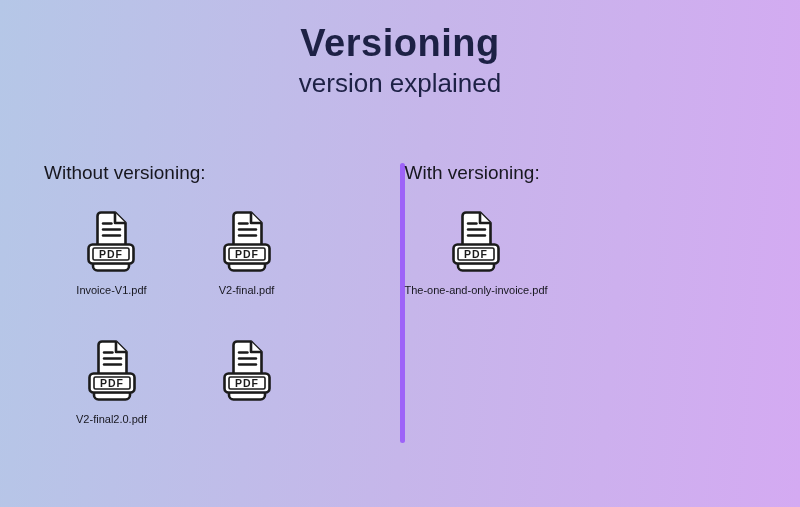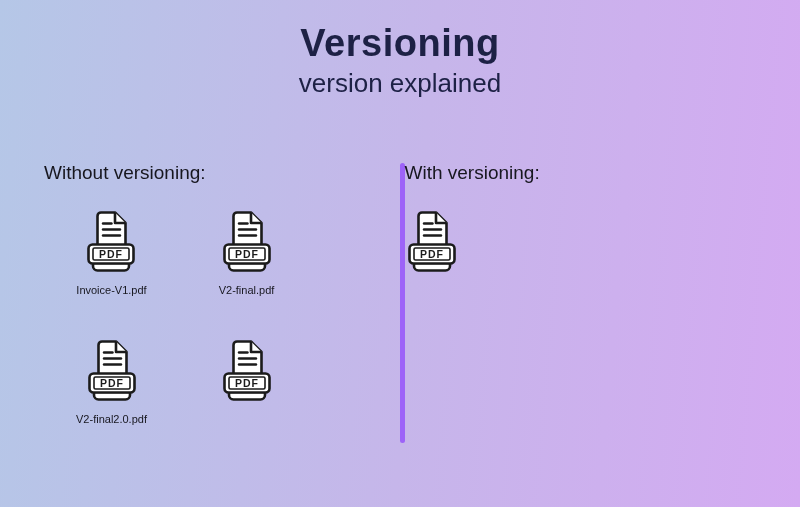--- a/index.html
+++ b/index.html
@@ -193,18 +193,19 @@
             <rect x="4.5" y="33.5" width="45" height="19" rx="4"></rect>
             <rect x="9" y="37" width="36" height="12" rx="1.5" fill="none" stroke-width="1.6"></rect>
           </g>
           <g stroke="#1b1b1b" stroke-width="2.4" stroke-linecap="round">
             <line x1="19" y1="12.5" x2="27.5" y2="12.5"></line>
             <line x1="19" y1="18.5" x2="36" y2="18.5"></line>
             <line x1="19" y1="24.5" x2="36" y2="24.5"></line>
           </g>
           <text x="27" y="46.5" text-anchor="middle" font-family="Liberation Sans, sans-serif" font-size="10.5" font-weight="bold" letter-spacing="1" fill="#1b1b1b">PDF</text>
         </svg>
+        <div class="file-name wide">The-one-and-only-invoice.pdf</div>
       </div>
 
     </div>
 
   </div>
 </div>
 
 </body></html>

